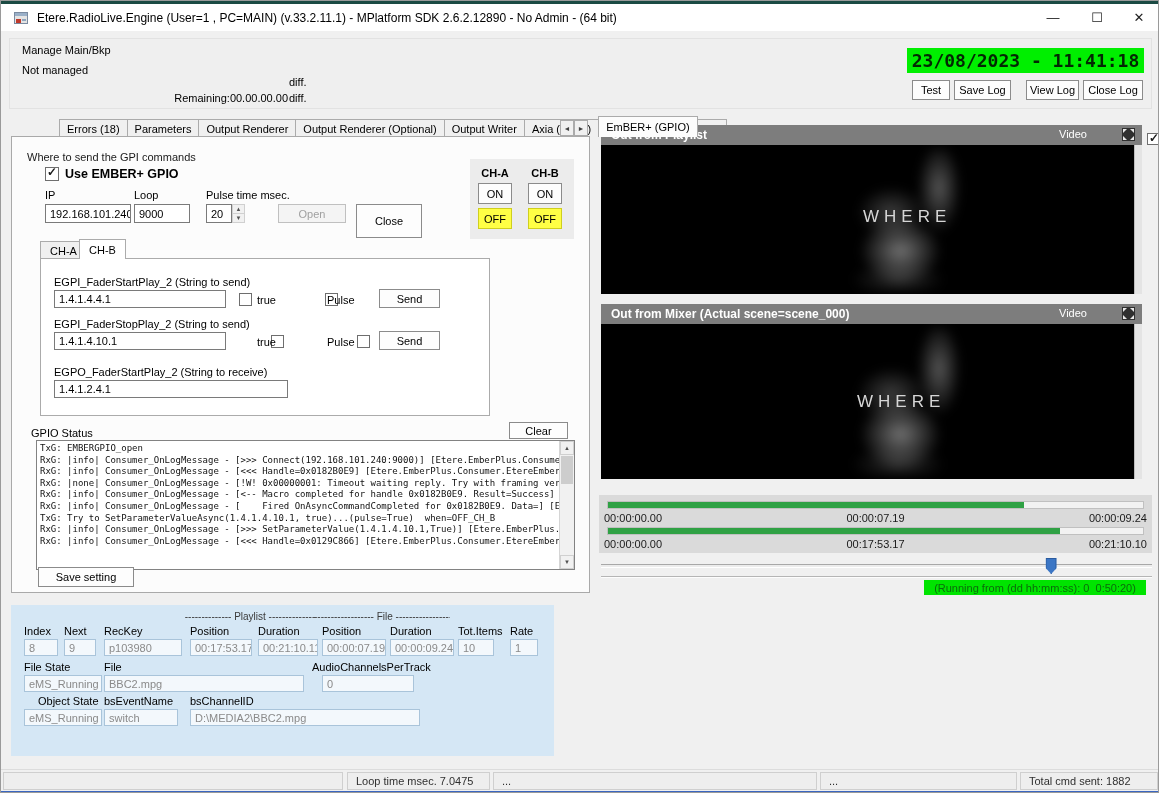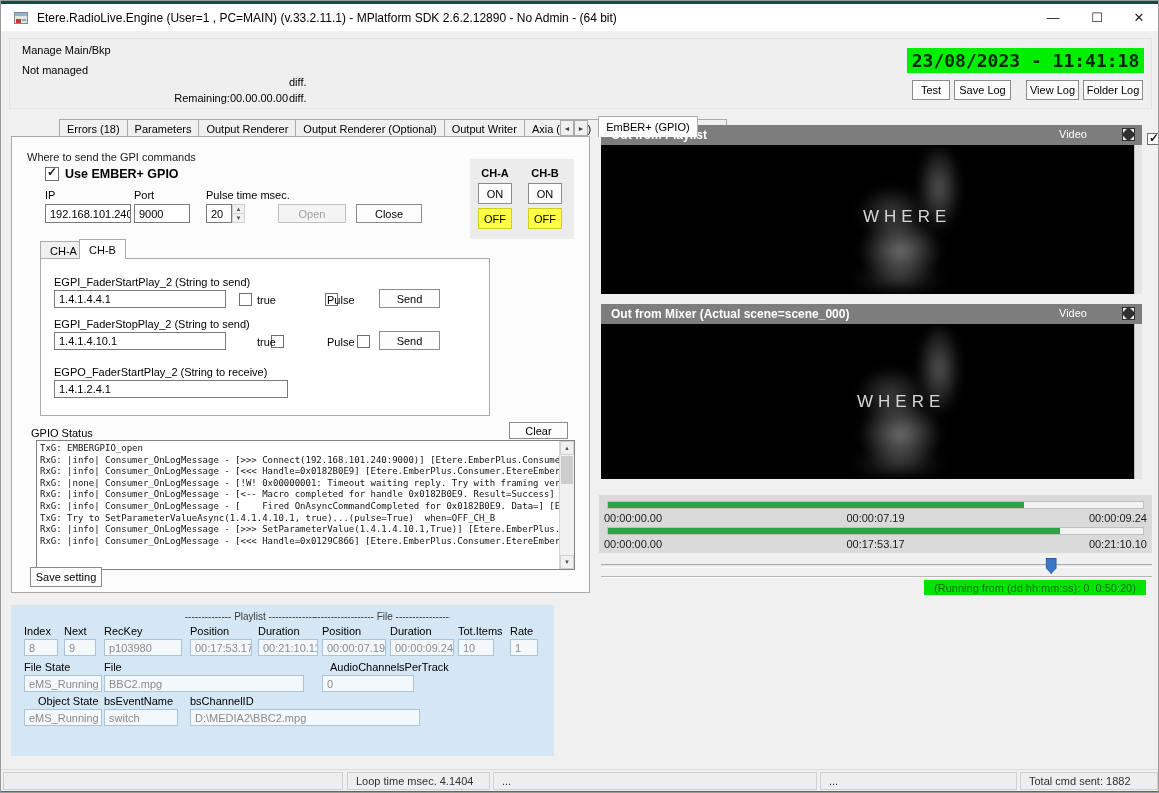--- a/index.html
+++ b/index.html
@@ -79,21 +79,21 @@
   <div class="abs" style="left:8px;top:37px;width:1143px;height:71px;background:#efefef;border:1px solid #e2e2e2;">
     <span class="abs lbl" style="left:12px;top:5px;">Manage Main/Bkp</span>
     <span class="abs lbl" style="left:12px;top:25px;">Not managed</span>
     <span class="abs lbl" style="left:279px;top:37px;">diff.</span>
     <span class="abs lbl" style="left:140px;top:53px;width:138px;text-align:right;">Remaining:00.00.00.00</span>
     <span class="abs lbl" style="left:279px;top:53px;">diff.</span>
     <span class="abs mono" style="left:897px;top:9px;width:237px;height:25px;background:#00ef00;color:#032703;font-size:18px;font-weight:bold;display:flex;align-items:center;justify-content:center;overflow:hidden;">23/08/2023 - 11:41:18</span>
     <span class="abs btn" style="left:902px;top:41px;width:38px;height:20px;">Test</span>
     <span class="abs btn" style="left:944px;top:41px;width:57px;height:20px;">Save Log</span>
     <span class="abs btn" style="left:1016px;top:41px;width:53px;height:20px;">View Log</span>
-    <span class="abs btn" style="left:1073px;top:41px;width:60px;height:20px;">Folder Log</span>
+    <span class="abs btn" style="left:1073px;top:41px;width:60px;height:20px;">Close Log</span>
   </div>
 
   <div class="abs tabstrip">
     <span class="tab">Errors (18)</span>
     <span class="tab">Parameters</span>
     <span class="tab">Output Renderer</span>
     <span class="tab">Output Renderer (Optional)</span>
     <span class="tab">Output Writer</span>
     <span class="tab">Axia (GPIO)</span>
     <span class="tab sel">EmBER+ (GPIO)</span>
@@ -103,31 +103,31 @@
   <span class="abs tabarrow" style="left:573px;top:119px;">►</span>
 
   <div class="abs tabpage">
 
     <span class="abs lbl" style="left:15px;top:14px;color:#1a1a1a;">Where to send the GPI commands</span>
 
     <span class="abs cb checked" style="left:33px;top:30px;width:14px;height:14px;"></span>
     <span class="abs lbl" style="left:53px;top:30px;font-weight:bold;font-size:12.5px;">Use EMBER+ GPIO</span>
 
     <span class="abs lbl" style="left:33px;top:52px;">IP</span>
-    <span class="abs lbl" style="left:122px;top:52px;">Port</span>
+    <span class="abs lbl" style="left:122px;top:52px;">Loop</span>
     <span class="abs lbl" style="left:194px;top:52px;">Pulse time msec.</span>
 
     <span class="abs field" style="left:33px;top:67px;width:86px;height:19px;">192.168.101.240</span>
     <span class="abs field" style="left:122px;top:67px;width:56px;height:19px;">9000</span>
     <span class="abs field" style="left:194px;top:67px;width:26px;height:19px;">20</span>
     <span class="abs sbtn" style="left:220px;top:67px;width:13px;height:10px;">▲</span>
     <span class="abs sbtn" style="left:220px;top:76px;width:13px;height:10px;">▼</span>
 
     <span class="abs btn disabled" style="left:266px;top:67px;width:68px;height:19px;">Open</span>
-    <span class="abs btn" style="left:344px;top:67px;width:66px;height:19px;">Close</span>
+    <span class="abs btn" style="left:344px;top:67px;width:66px;height:34px;">Close</span>
 
     
     <div class="abs" style="left:458px;top:22px;width:104px;height:80px;background:#ececec;">
       <span class="abs lbl" style="left:4px;top:8px;width:42px;text-align:center;font-weight:bold;">CH-A</span>
       <span class="abs lbl" style="left:54px;top:8px;width:42px;text-align:center;font-weight:bold;">CH-B</span>
       <span class="abs btn" style="left:8px;top:24px;width:34px;height:21px;">ON</span>
       <span class="abs btn" style="left:58px;top:24px;width:34px;height:21px;">ON</span>
       <span class="abs btn" style="left:8px;top:49px;width:34px;height:21px;background:#ffff45;border-color:#cfcf1f;">OFF</span>
       <span class="abs btn" style="left:58px;top:49px;width:34px;height:21px;background:#ffff45;border-color:#cfcf1f;">OFF</span>
     </div>
@@ -171,21 +171,21 @@
         <div class="logline">RxG: |info| Consumer_OnLogMessage - [&gt;&gt;&gt; SetParameterValue(1.4.1.4.10.1,True)] [Etere.EmberPlus.</div>
         <div class="logline">RxG: |info| Consumer_OnLogMessage - [&lt;&lt;&lt; Handle=0x0129C866] [Etere.EmberPlus.Consumer.EtereEmber</div>
       </div>
       <div class="abs" style="right:0;top:0;width:15px;height:100%;background:#f1f1f1;border-left:1px solid #d5d5d5;">
         <span class="abs sbtn" style="left:0;top:0;width:14px;height:14px;">▲</span>
         <span class="abs" style="left:1px;top:15px;width:12px;height:28px;background:#cdcdcd;"></span>
         <span class="abs sbtn" style="left:0;bottom:0;width:14px;height:14px;">▼</span>
       </div>
     </div>
 
-    <span class="abs btn" style="left:18px;top:430px;width:72px;height:20px;">Save setting</span>
+    <span class="abs btn" style="left:26px;top:430px;width:96px;height:20px;">Save setting</span>
   </div>
 
   <div class="abs" style="left:10px;top:604px;width:543px;height:151px;background:#d5e7f5;">
     <span class="abs dash" style="left:168px;top:6px;width:142px;">-------------- Playlist --------------</span>
     <span class="abs dash" style="left:303px;top:6px;width:136px;">------------------ File -----------------</span>
 
     <span class="abs lbl" style="left:13px;top:20px;">Index</span>
     <span class="abs lbl" style="left:53px;top:20px;">Next</span>
     <span class="abs lbl" style="left:93px;top:20px;">RecKey</span>
     <span class="abs lbl" style="left:179px;top:20px;">Position</span>
@@ -200,21 +200,21 @@
     <span class="abs field bluefield" style="left:93px;top:34px;width:78px;height:17px;">p103980</span>
     <span class="abs field bluefield" style="left:179px;top:34px;width:62px;height:17px;">00:17:53.17</span>
     <span class="abs field bluefield" style="left:247px;top:34px;width:60px;height:17px;">00:21:10.11</span>
     <span class="abs field bluefield" style="left:311px;top:34px;width:64px;height:17px;">00:00:07.19</span>
     <span class="abs field bluefield" style="left:379px;top:34px;width:64px;height:17px;">00:00:09.24</span>
     <span class="abs field bluefield" style="left:447px;top:34px;width:36px;height:17px;">10</span>
     <span class="abs field bluefield" style="left:499px;top:34px;width:28px;height:17px;">1</span>
 
     <span class="abs lbl" style="left:13px;top:56px;">File State</span>
     <span class="abs lbl" style="left:93px;top:56px;">File</span>
-    <span class="abs lbl" style="left:319px;top:56px;">AudioChannelsPerTrack</span>
+    <span class="abs lbl" style="left:301px;top:56px;">AudioChannelsPerTrack</span>
 
     <span class="abs field bluefield" style="left:13px;top:70px;width:78px;height:17px;">eMS_Running</span>
     <span class="abs field bluefield" style="left:93px;top:70px;width:200px;height:17px;">BBC2.mpg</span>
     <span class="abs field bluefield" style="left:311px;top:70px;width:92px;height:17px;">0</span>
 
     <span class="abs lbl" style="left:27px;top:90px;">Object State</span>
     <span class="abs lbl" style="left:93px;top:90px;">bsEventName</span>
     <span class="abs lbl" style="left:179px;top:90px;">bsChannelID</span>
 
     <span class="abs field bluefield" style="left:13px;top:104px;width:78px;height:17px;">eMS_Running</span>
@@ -279,21 +279,21 @@
   <div class="abs" style="left:600px;top:556px;width:551px;height:18px;">
     <div style="position:absolute;left:0;top:7px;width:551px;height:4px;background:#ececec;border-top:1px solid #a8a8a8;border-bottom:1px solid #fff;"></div>
     <div style="position: absolute; top: 1px; width: 11px; height: 16px; background: rgb(59, 118, 197); border: 1px solid rgb(42, 90, 158); clip-path: polygon(0px 0px, 100% 0px, 100% 62%, 50% 100%, 0px 62%); transform: translateX(-50%); left: 81.7%;"></div>
   </div>
   <div class="abs" style="left:600px;top:575px;width:551px;height:2px;border-top:1px solid #b5b5b5;border-bottom:1px solid #fdfdfd;"></div>
 
   <span class="abs" style="left:923px;top:579px;width:222px;height:15px;background:#00e400;color:#0b6b0b;font-size:11px;display:flex;align-items:center;justify-content:center;white-space:pre;overflow:hidden;">(Running from (dd hh:mm:ss): 0  0:50:20)</span>
 
   <div class="abs" style="left:0;top:768px;width:1159px;height:22px;background:#f0f0f0;border-top:1px solid #dcdcdc;">
     <span class="seg" style="left:2px;width:340px;"></span>
-    <span class="seg" style="left:346px;width:143px;">Loop time msec. 4.1404</span>
+    <span class="seg" style="left:346px;width:143px;">Loop time msec. 7.0475</span>
     <span class="seg" style="left:492px;width:324px;">...</span>
     <span class="seg" style="left:819px;width:197px;">...</span>
     <span class="seg" style="left:1019px;width:138px;">Total cmd sent: 1882</span>
   </div>
 
   <div class="abs" style="left:0;top:790px;width:1159px;height:3px;background:#3a66c0;"></div>
 
 </div>
 
 </body></html>

